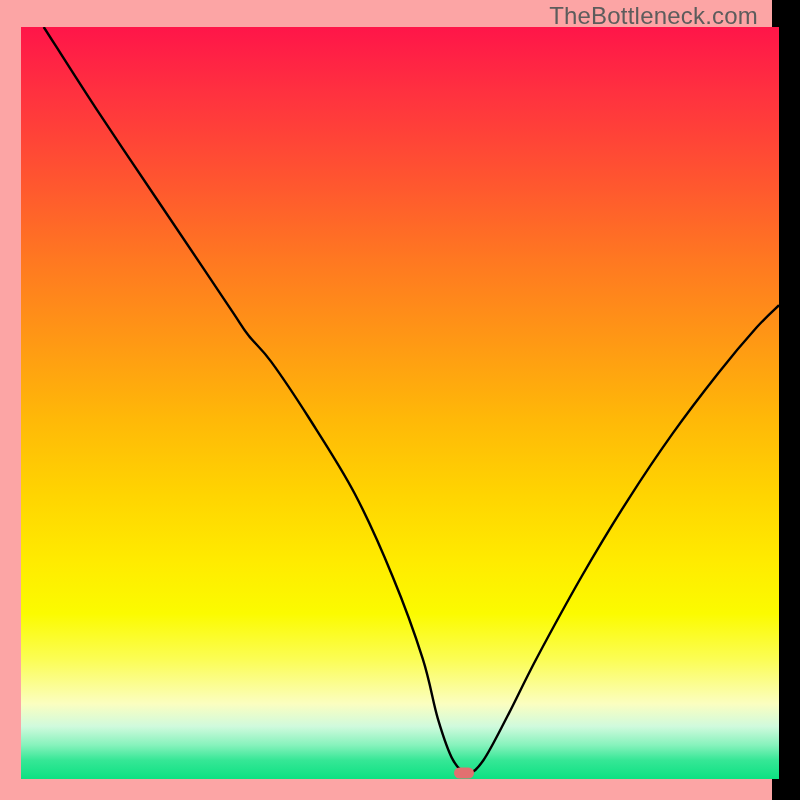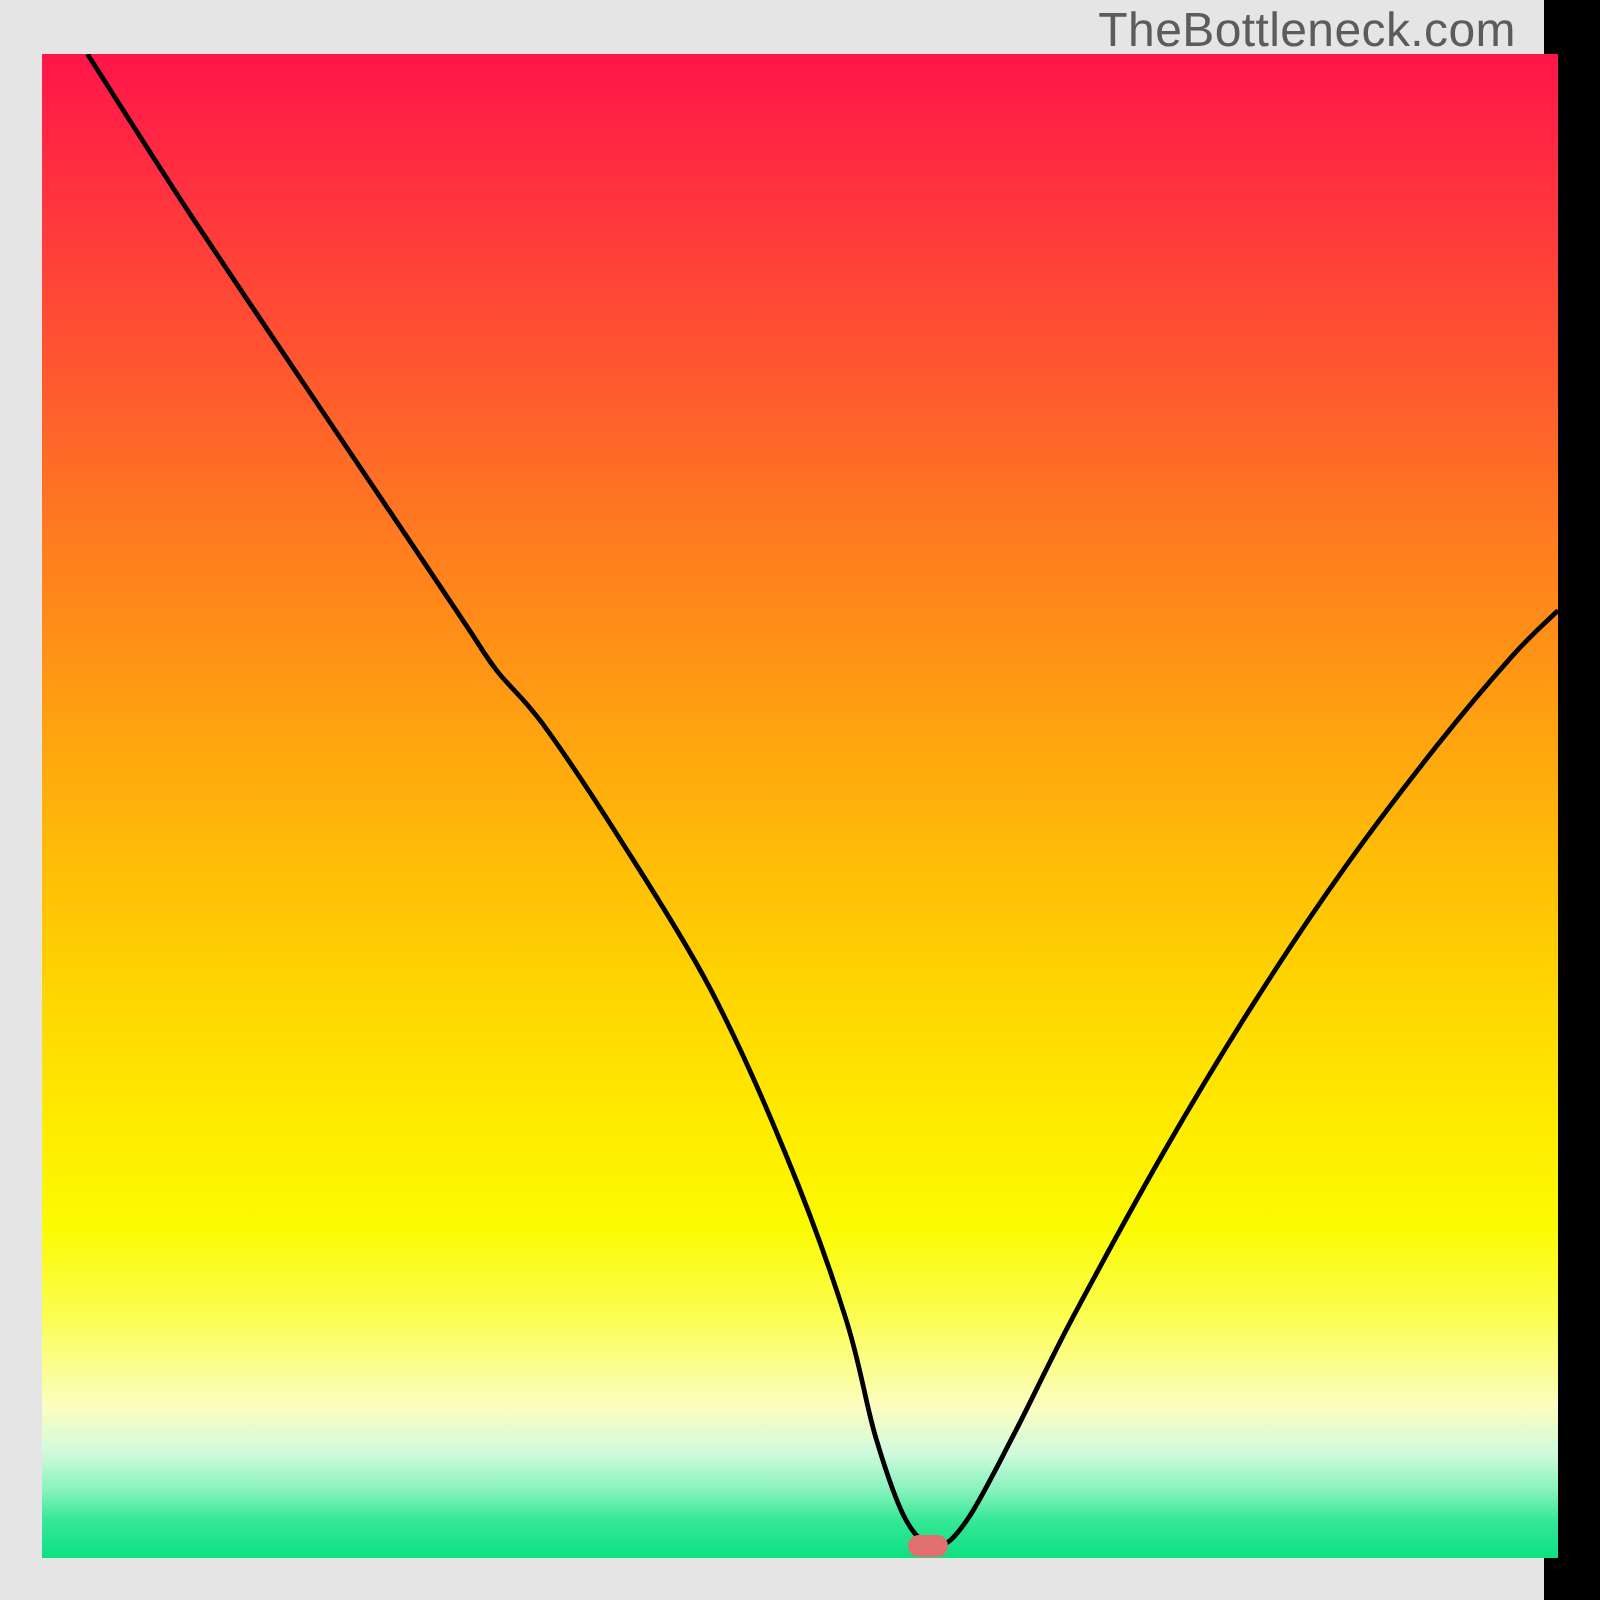--- a/index.html
+++ b/index.html
@@ -8,21 +8,21 @@
     width: 800px;
     height: 800px;
     background: #000;
     overflow: hidden;
     font-family: Arial, Helvetica, sans-serif;
   }
   .frame {
     position: relative;
     width: 772px;
     height: 800px;
-    background: #e5e5e5;
+    background: #fca5a5;
   }
   .watermark {
     position: absolute;
     top: 2px;
     right: 14px;
     color: #5c5c5c;
     font-size: 24px;
     letter-spacing: 0.2px;
     z-index: 10;
   }

